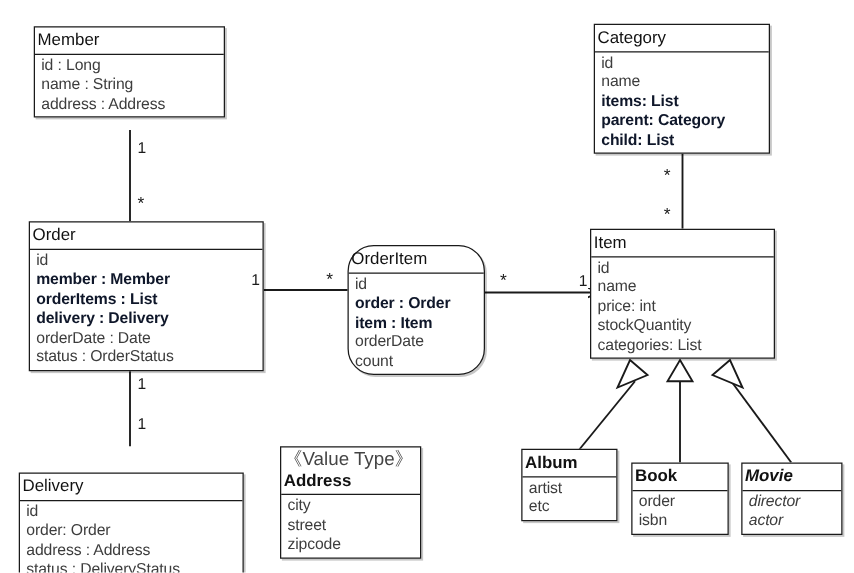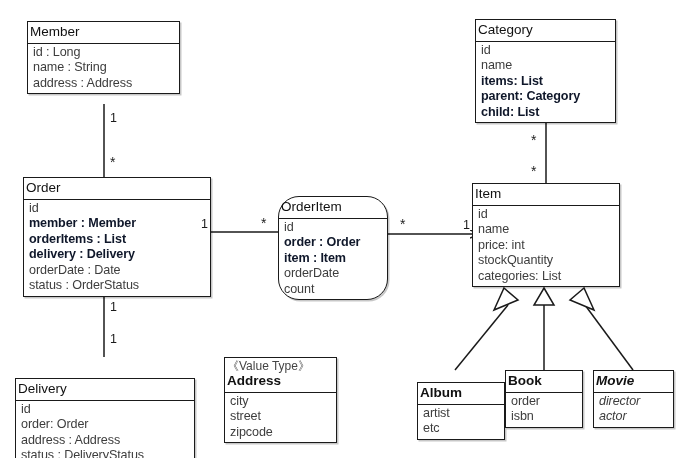--- a/index.html
+++ b/index.html
@@ -9,21 +9,21 @@
   #canvas{position:relative;width:683px;height:458px;background:#fff;}
 
   svg.edges{position:absolute;left:0;top:0;width:683px;height:458px;pointer-events:none;}
 
   .umlbox{position:absolute;box-sizing:border-box;background:#fff;
           border:1.4px solid #1a1a1a;
           box-shadow:1.5px 1.5px 0 rgba(0,0,0,0.22);}
   .umlbox .hdr{box-sizing:border-box;border-bottom:1.4px solid #1a1a1a;
                text-align:left;font-size:13.5px;color:#111;
                padding:2px 18px 3px 2px;line-height:1.15;white-space:nowrap;}
-  .umlbox .hdr .stereo{display:block;font-size:12px;color:#444;line-height:1.1;}
+  .umlbox .hdr .stereo{display:block;font-size:15px;color:#444;line-height:1.1;}
   .umlbox .hdr .cname{display:block;}
   .umlbox.bold-name .hdr .cname{font-weight:bold;}
   .umlbox .attrs{box-sizing:border-box;padding:1px 0 2px 5px;}
   .umlbox .attrs .row{font-size:12.6px;color:#3d3d3d;line-height:15.6px;
                       white-space:nowrap;letter-spacing:-0.1px;}
   .umlbox .attrs .row.b{font-weight:bold;color:#0f172a;}
 
   .mult{position:absolute;font-size:12.5px;color:#1b1b1b;line-height:1;
         white-space:nowrap;}
   .mult.star{font-size:14px;}
@@ -141,21 +141,21 @@
       <span class="stereo">《Value Type》</span>
       <span class="cname">Address</span>
     </div>
     <div class="attrs">
       <div class="row">city</div>
       <div class="row">street</div>
       <div class="row">zipcode</div>
     </div>
   </div>
 
-  <div class="umlbox bold-name" style="left:417px;top:382px;width:88px;">
+  <div class="umlbox bold-name" style="left:417px;top:359px;width:77px;">
     <div class="hdr">
       <span class="cname">Album</span>
     </div>
     <div class="attrs">
       <div class="row">artist</div>
       <div class="row">etc</div>
     </div>
   </div>
 
   <div class="umlbox bold-name" style="left:505px;top:370px;width:78px;">

